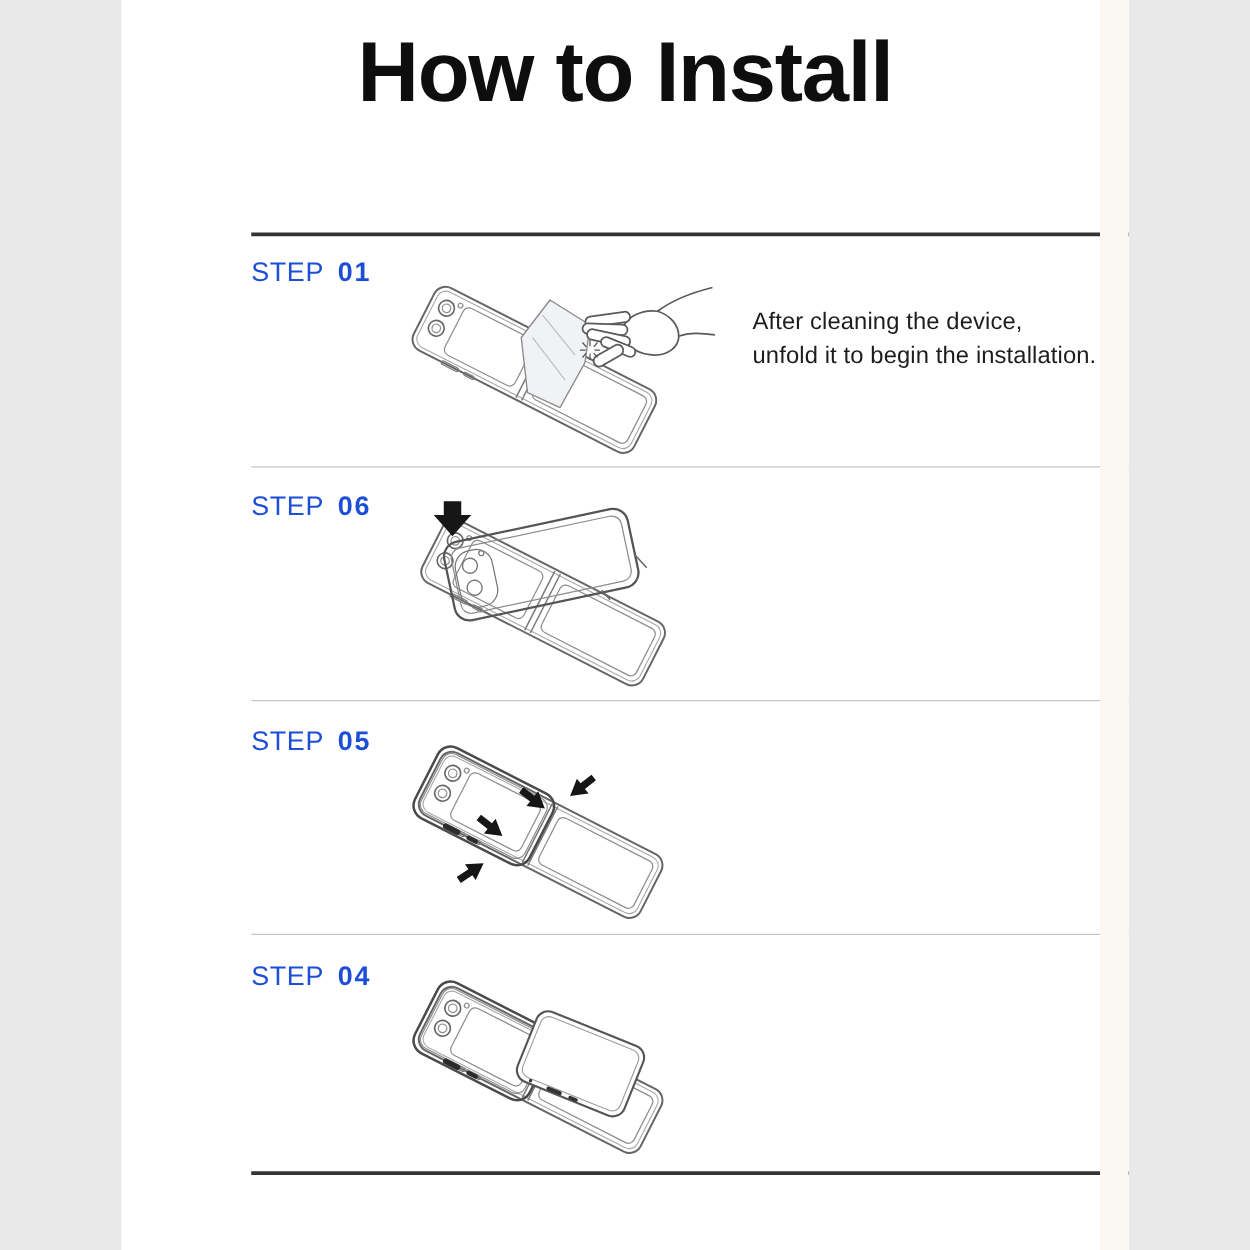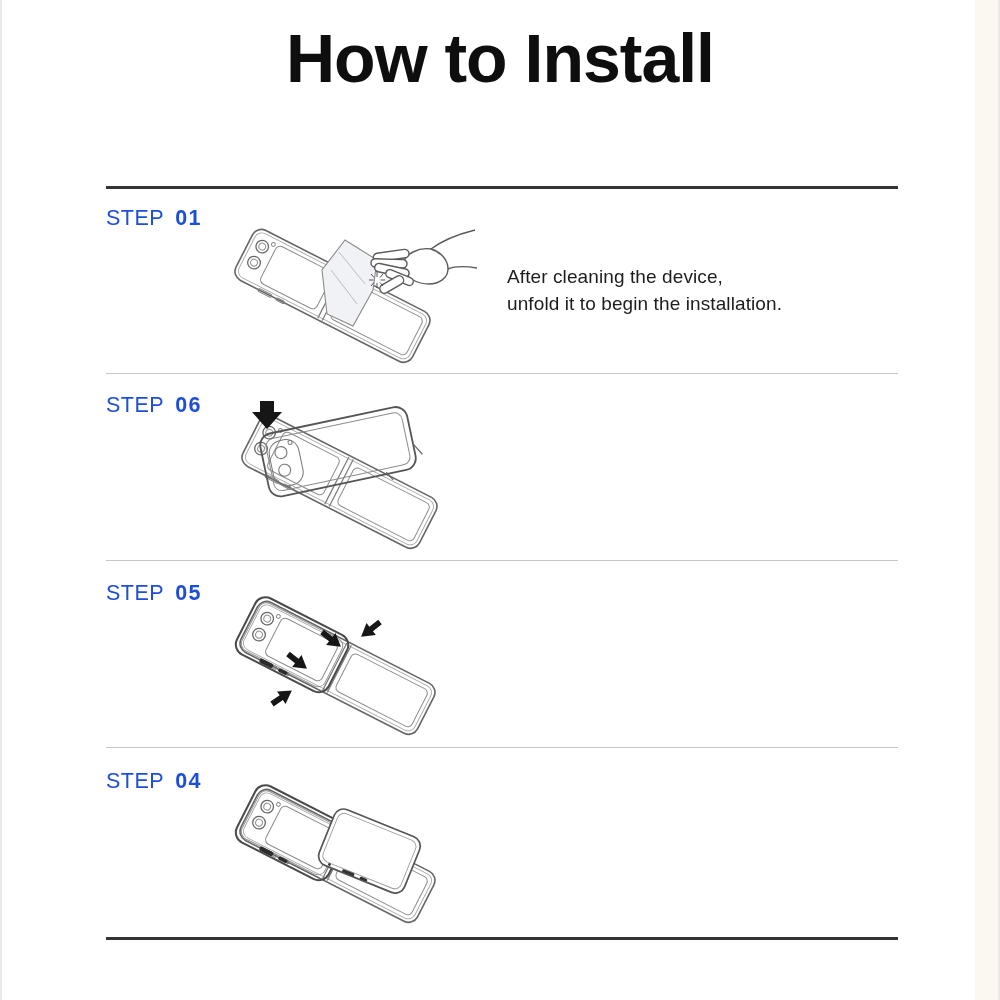--- a/index.html
+++ b/index.html
@@ -2,21 +2,21 @@
 <html style="--background: #ffffff; --text: #1d1d1d; --title: #0e0e0e; --footnote: #4f4f4f; --divider-dark: #343434; --divider-light: #c6c6c6; --arrow: #161616; --line-art: #666666;"><head>
 <meta charset="utf-8">
 <style>
   :root{
     --background:#ffffff; --text:#1d1d1d; --title:#0e0e0e; --footnote:#4f4f4f;
     --divider-dark:#343434; --divider-light:#c6c6c6; --arrow:#161616; --line-art:#666666;
   }
   *{margin:0;padding:0;box-sizing:border-box;}
   html,body{background:#e9e9e9;}
   .page{
-    position:relative;width:996px;height:1000px;background:var(--background);
+    position:relative;width:806px;height:1000px;background:var(--background);
     font-family:"Liberation Sans", sans-serif;color:var(--text);overflow:hidden;margin:0 auto;
   }
   .edge-band{position:absolute;right:0;top:0;width:23px;height:1000px;background:#faf8f1;}
   .title{
     position:absolute;left:0;right:0;top:22px;text-align:center;
     font-size:68px;line-height:72px;font-weight:700;letter-spacing:-1px;color:var(--title);
   }
   .divider{position:absolute;left:104px;width:792px;background:var(--divider-light);height:1.6px;}
   .divider.dark{background:var(--divider-dark);height:2.6px;}
   .divider.thick{background:var(--divider-dark);height:3.8px;}
@@ -94,21 +94,21 @@
           <rect x="0" y="-4" width="29" height="8" rx="4"></rect>
         </g>
       <g transform="translate(176,56) rotate(150)">
           <rect x="0" y="-4.5" width="26" height="9" rx="4.5"></rect>
         </g>
     </g>
     <g transform="translate(150,58)" stroke="#555" stroke-width="1" fill="none">
       <path d="M0,-8 L0,-3 M6,-6 L3,-2.5 M8,0 L3.5,0 M6,6 L3,2.5 M0,8 L0,3 M-6,6 L-3,2.5 M-8,0 L-3.5,0 M-6,-6 L-3,-2.5"></path>
     </g>
   </svg>
-  <p class="desc" style="top:264px">After cleaning the device,
+  <p class="desc" style="top:245px">After cleaning the device,
 unfold it to begin the installation.</p>
 
   <div class="divider" style="top:372.5px"></div>
 
   <div class="step-label" style="top:393px">
     <span>STEP</span><span class="num">06</span>
   </div>
   <svg class="illus" style="left:230px;top:398px" width="250" height="155" viewBox="0 0 250 155" aria-hidden="true">
     <use href="#phone-base" transform="translate(32,14) rotate(27)"></use>
     <g transform="translate(26,38) rotate(-12)">

